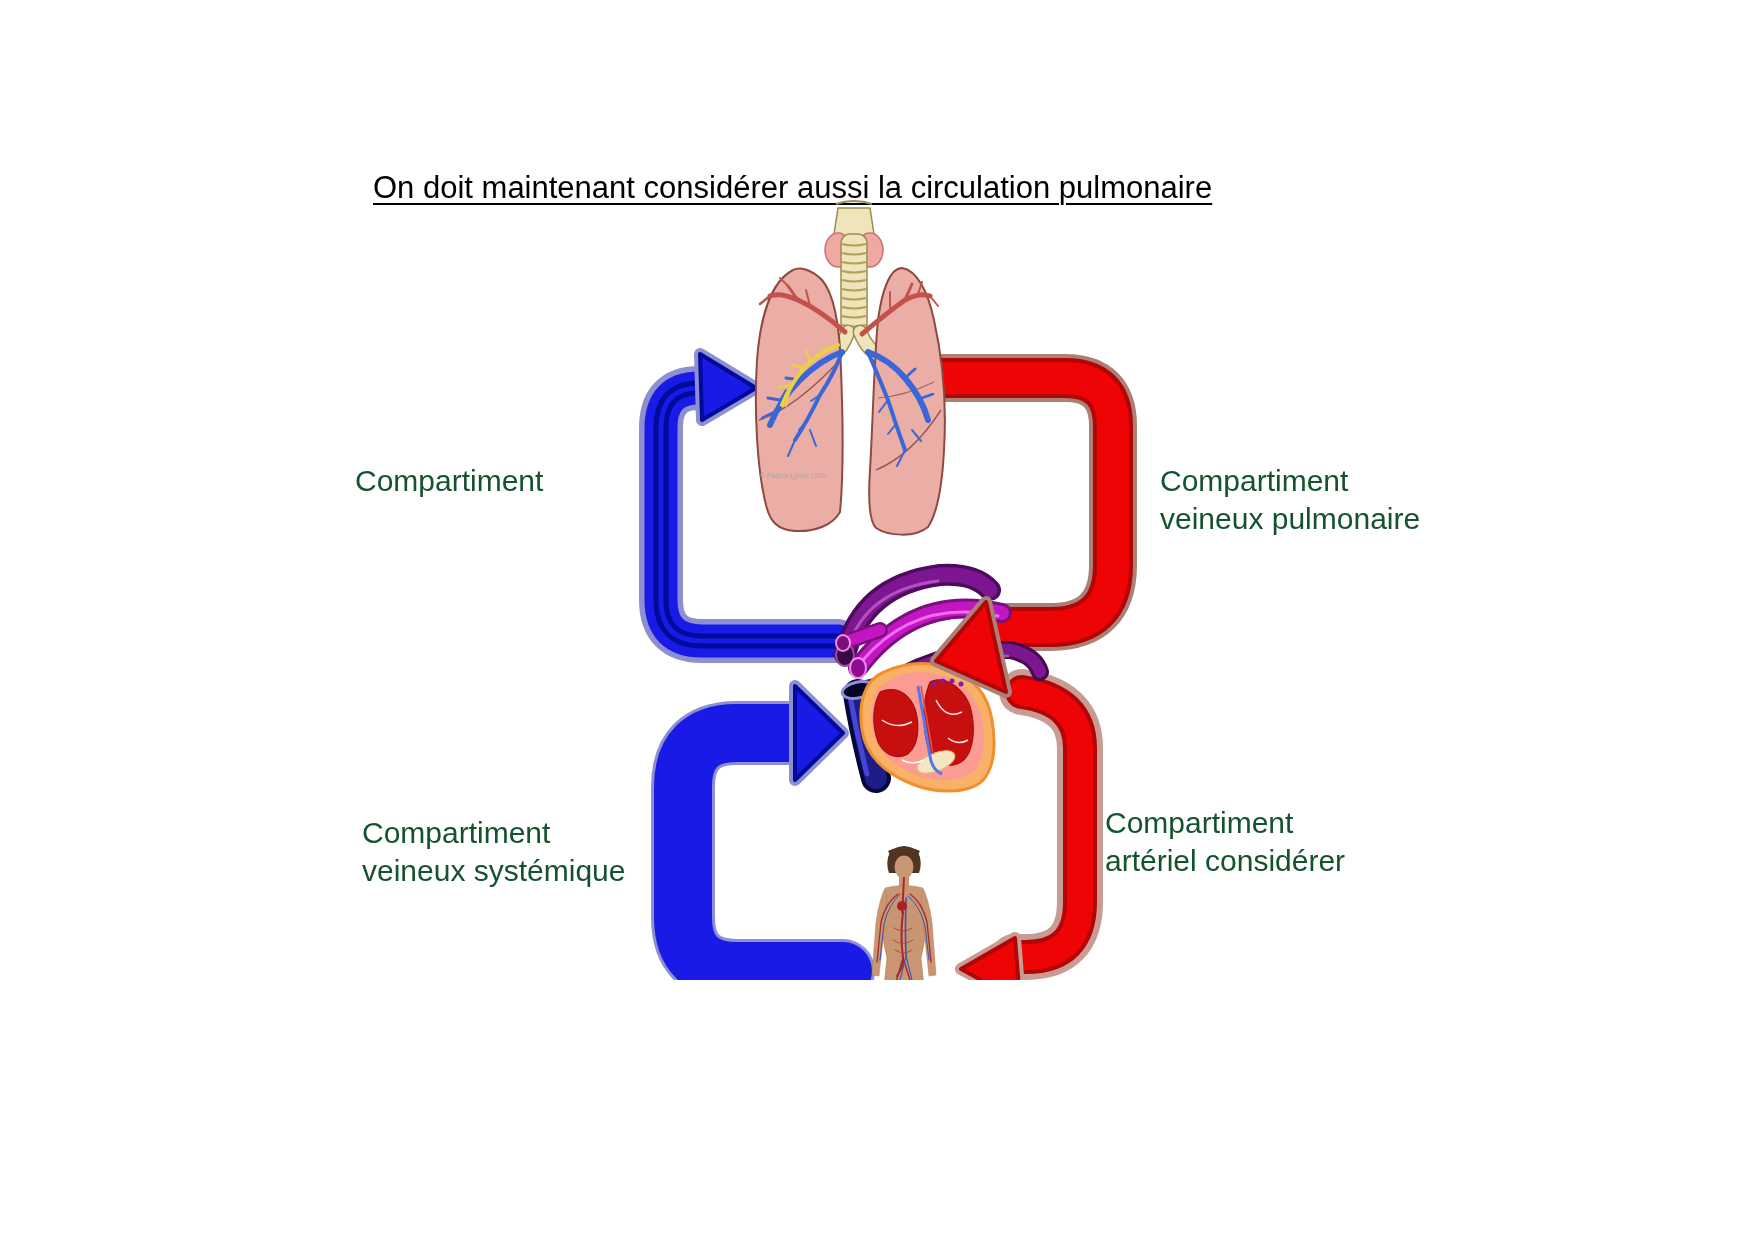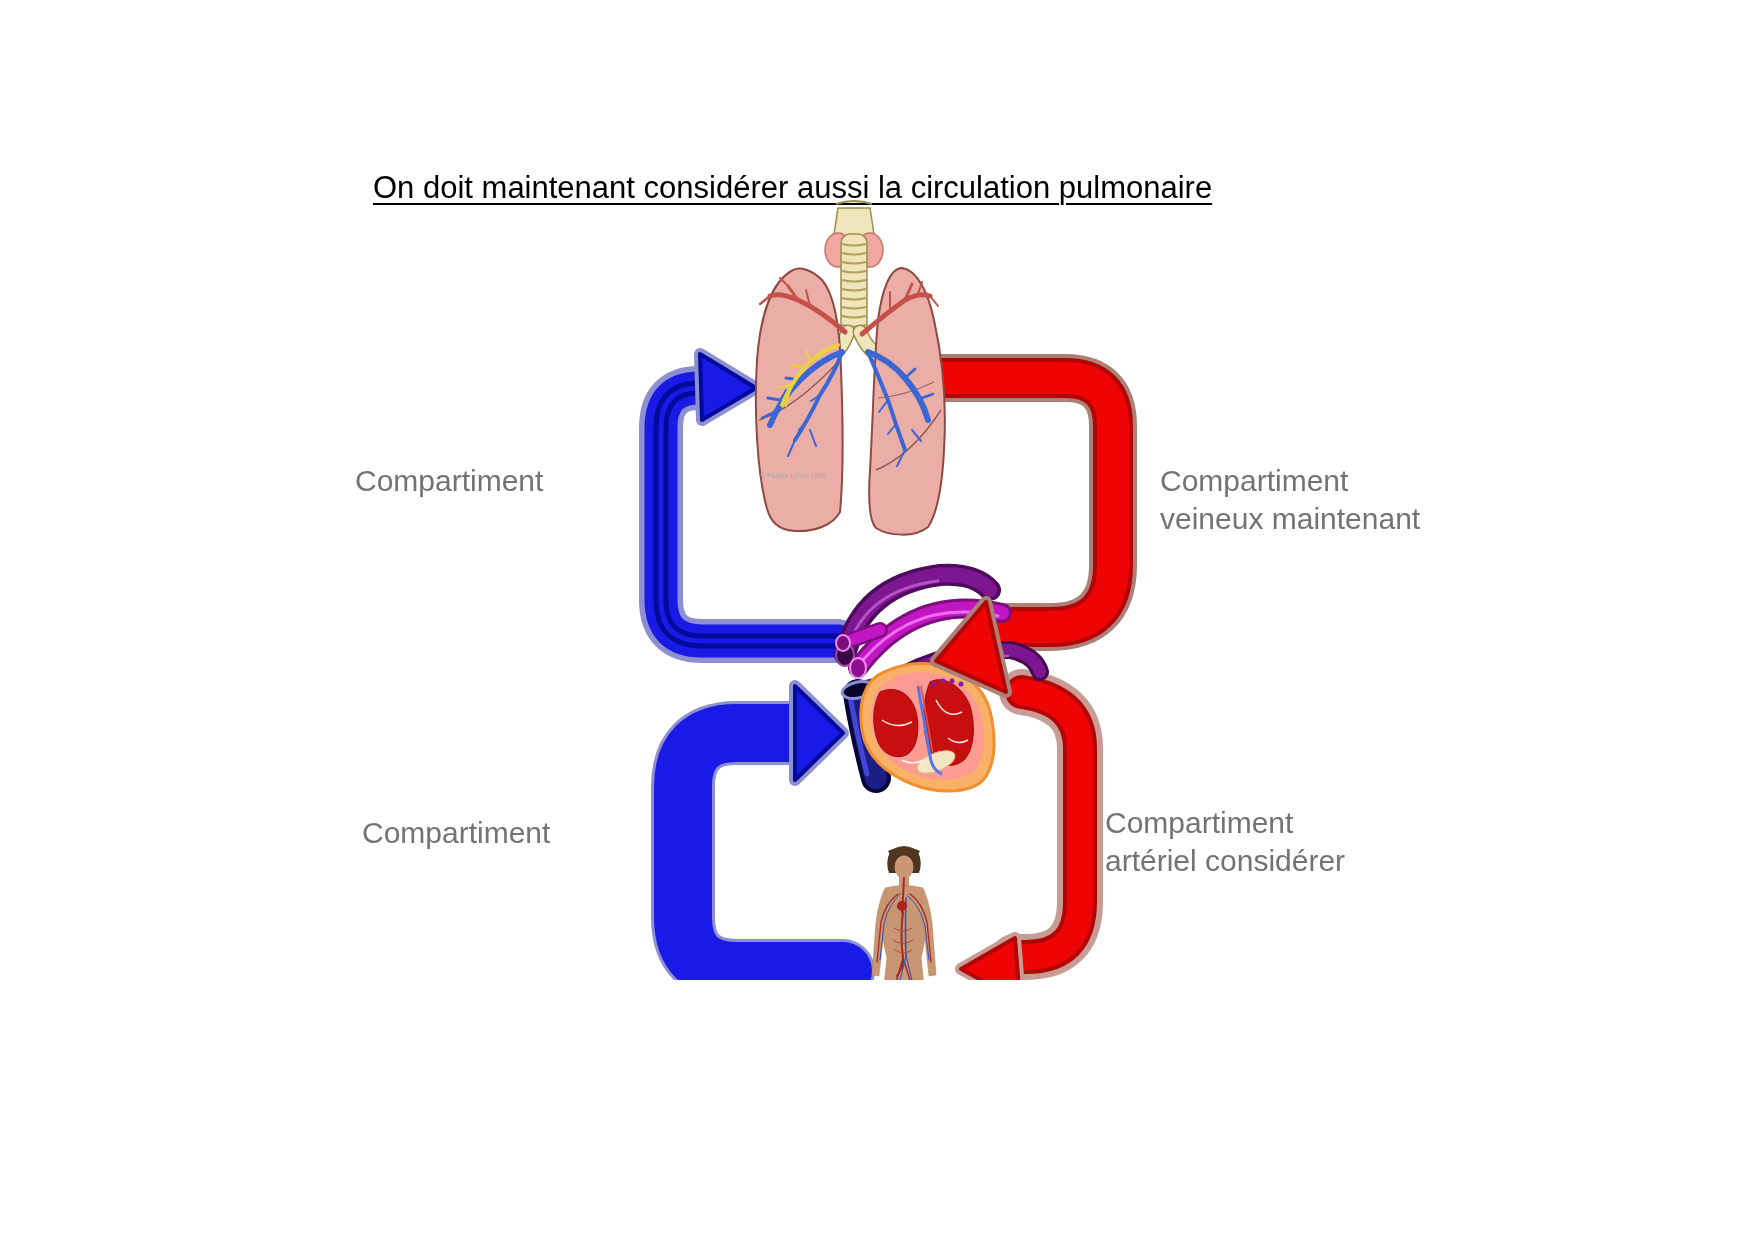--- a/index.html
+++ b/index.html
@@ -1,21 +1,21 @@
 <!DOCTYPE html>
 <html style="--blue_main: #1a1ae6; --blue_dark: #000a9b; --blue_halo: #8d8fd0; --red_main: #ee0404; --red_dark: #b20606; --red_halo: #aa8077; --red_halo2: #c89b94; --lung_pink: #ebaea7; --trachea_cream: #eee6ba; --heart_peach: #f9b168; --heart_red: #c80f0f; --vessel_purple: #7d1691; --vessel_magenta: #c316c3; --vena_navy: #1d1d86; --skin: #c89672;"><head>
 <meta charset="utf-8">
 <style>
   html,body{margin:0;padding:0;background:#fff;}
   .canvas{position:relative;width:1755px;height:980px;background:#ffffff;overflow:hidden;
           font-family:"Liberation Sans", sans-serif;color:#000;}
   .title{position:absolute;left:373px;top:166px;font-size:31px;line-height:44px;
          text-decoration:underline;text-decoration-thickness:2px;text-underline-offset:5px;
          white-space:nowrap;color:#000;}
-  .lbl{position:absolute;font-size:30px;line-height:38px;color:#737373;}
+  .lbl{position:absolute;font-size:30px;line-height:38px;color:#14532d;}
   .lbl span{display:block;white-space:nowrap;}
   svg.art{position:absolute;left:0;top:0;}
   
   .tube{fill:none;stroke-linecap:round;stroke-linejoin:round;}
   .hB{stroke:var(--blue_halo);}  .mB{stroke:var(--blue_main);}  .dB{stroke:var(--blue_dark);}
   .hR{stroke:var(--red_halo);}   .hR2{stroke:var(--red_halo2);} .mR{stroke:var(--red_main);}  .dR{stroke:var(--red_dark);}
   .fB{fill:var(--blue_main);stroke:var(--blue_dark);stroke-width:4;stroke-linejoin:round;}
   .fBh{fill:var(--blue_halo);stroke:var(--blue_halo);stroke-width:12;stroke-linejoin:round;}
   .fR{fill:var(--red_main);stroke:var(--red_dark);stroke-width:4;stroke-linejoin:round;}
   .fRh{fill:var(--red_halo);stroke:var(--red_halo);stroke-width:12;stroke-linejoin:round;}
@@ -227,25 +227,26 @@
       <polygon class="fR" points="986,602 936,661 1006,692"></polygon>
     </g>
   </svg>
 
   <div class="lbl" style="left:355px;top:462px;">
     <span>Compartiment</span>
   </div>
 
   <div class="lbl" style="left:1160px;top:462px;">
     <span>Compartiment</span>
-    <span>veineux maintenant</span>
+    <span>veineux pulmonaire</span>
   </div>
 
   <div class="lbl" style="left:362px;top:814px;">
     <span>Compartiment</span>
+    <span>veineux systémique</span>
   </div>
 
   <div class="lbl" style="left:1105px;top:804px;">
     <span>Compartiment</span>
     <span>artériel considérer</span>
   </div>
 
 </div>
 
 </body></html>

